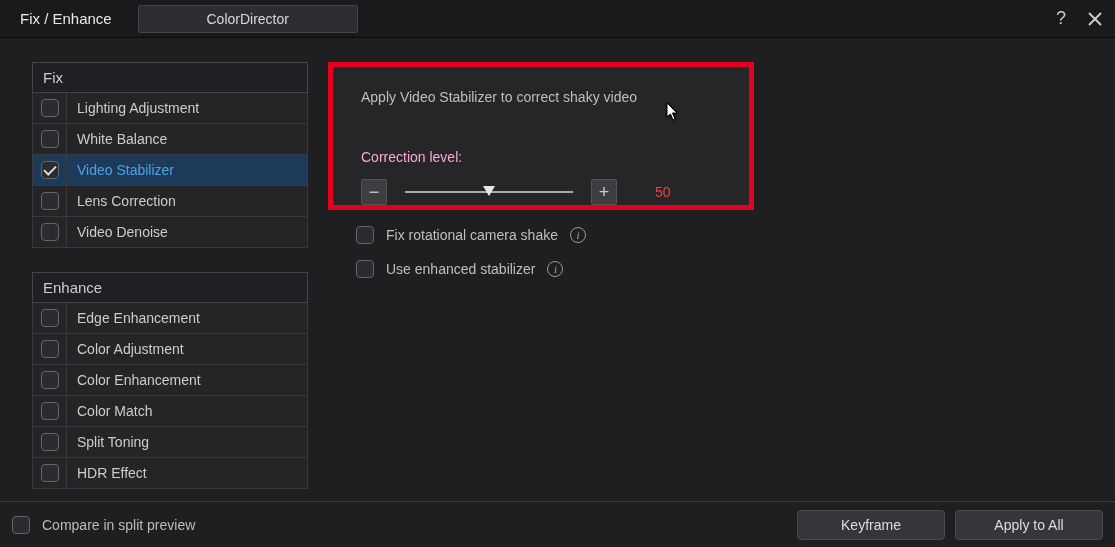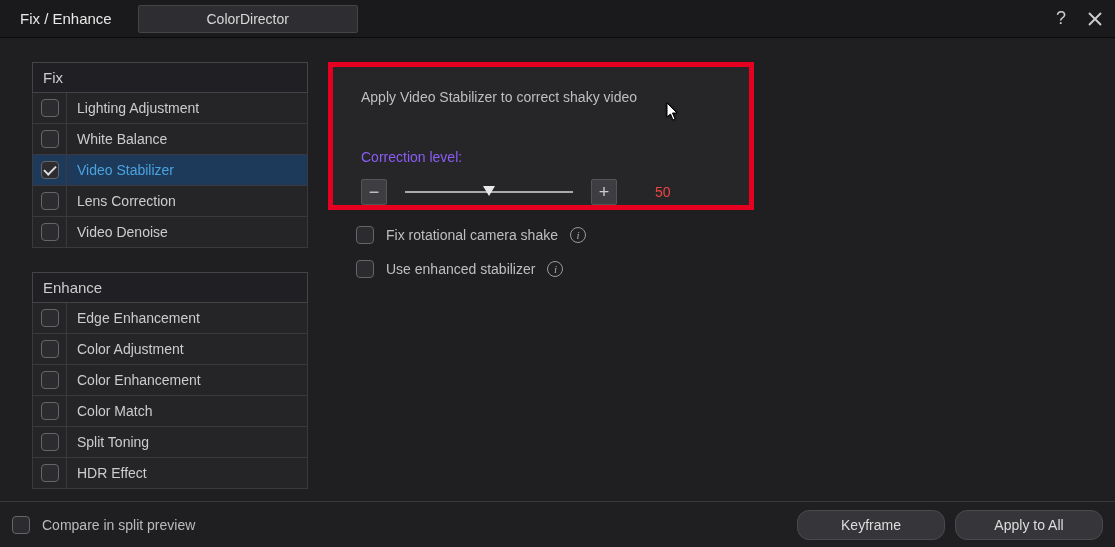--- a/index.html
+++ b/index.html
@@ -134,21 +134,21 @@
   border: 5px solid #e6001f;
   background: #262628;
   padding: 22px 28px 18px 28px;
 }
 .desc-text {
   color: #bfbfbf;
   font-size: 14px;
   margin-bottom: 20px;
 }
 .level-label {
-  color: #8b5cf6;
+  color: #f9a8d4;
   font-size: 14px;
   margin-bottom: 14px;
   margin-top: 44px;
 }
 .slider-row {
   display: flex;
   align-items: center;
   gap: 18px;
 }
 .step-btn {
@@ -241,21 +241,21 @@
   display: flex;
   align-items: center;
   gap: 12px;
   justify-content: space-between;
 }
 .footer-btn {
   width: 148px;
   height: 30px;
   background: #36363a;
   border: 1px solid #4a4a4e;
-  border-radius: 12px;
+  border-radius: 4px;
   display: flex;
   align-items: center;
   justify-content: center;
   color: #ddd;
   cursor: pointer;
   margin-left: 10px;
 }
 .footer-right {
   margin-left: auto;
   display: flex;

